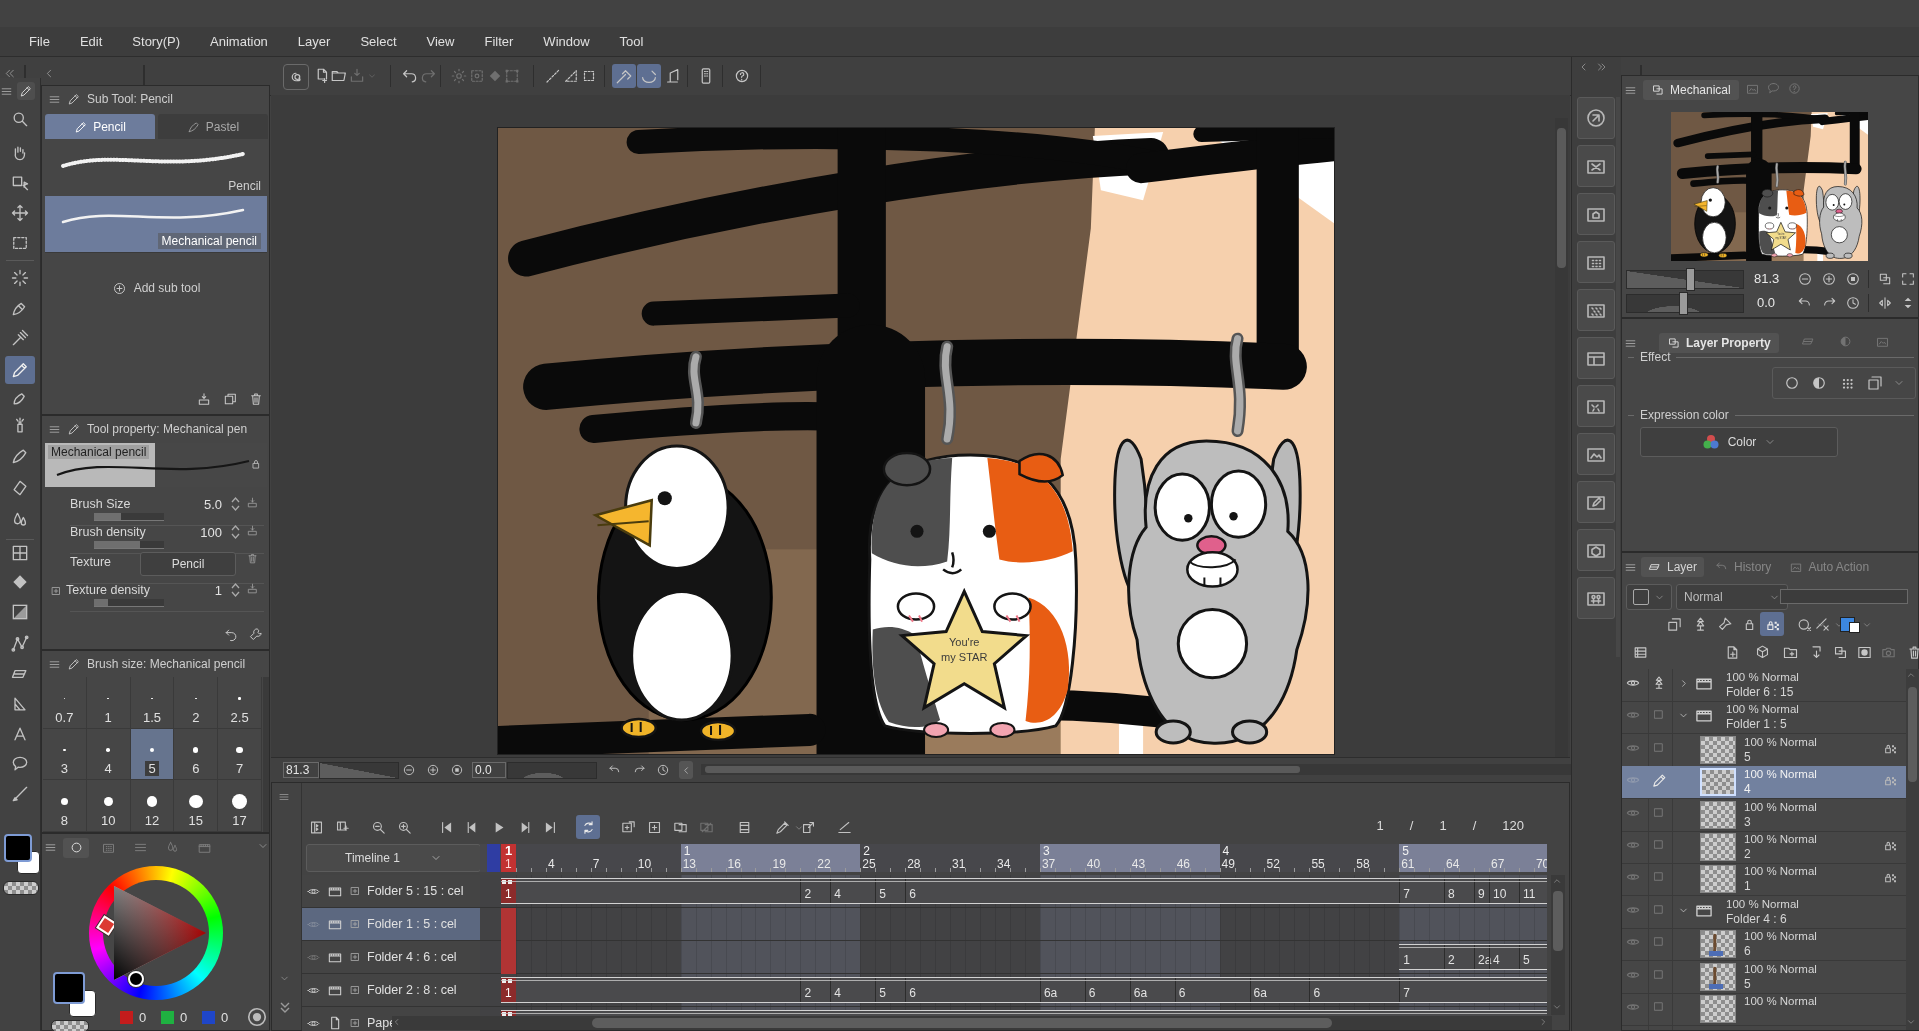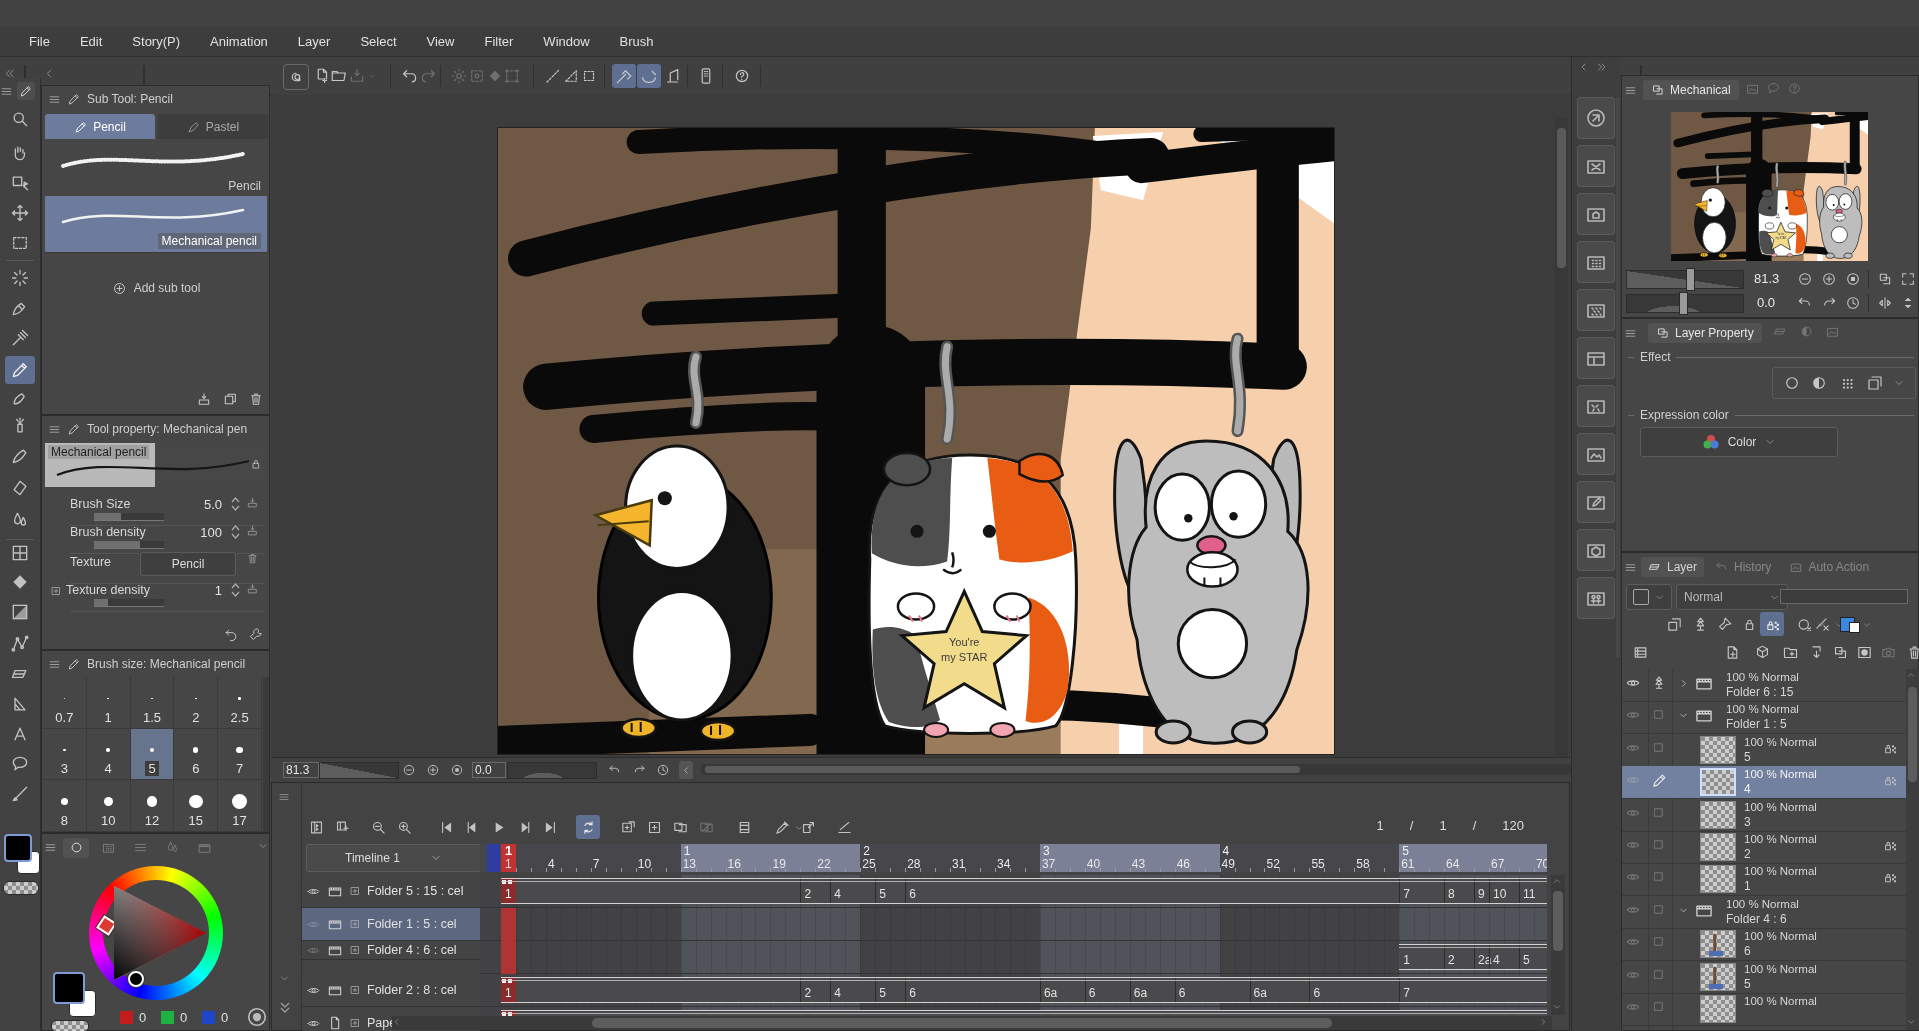--- a/index.html
+++ b/index.html
@@ -44,21 +44,21 @@
   <div id="menubar" class="abs">
       <div class="menuitem">File</div>
       <div class="menuitem">Edit</div>
       <div class="menuitem">Story(P)</div>
       <div class="menuitem">Animation</div>
       <div class="menuitem">Layer</div>
       <div class="menuitem">Select</div>
       <div class="menuitem">View</div>
       <div class="menuitem">Filter</div>
       <div class="menuitem">Window</div>
-      <div class="menuitem">Brush</div>
+      <div class="menuitem">Tool</div>
     </div>
   <div id="cmdbar" class="abs">
       <div style="position: absolute; left: 3px; top: 10px; width: 16px; height: 18px;"><span style="display: inline-flex; align-items: center; justify-content: center;">
           <svg viewBox="0 0 24 24" width="13" height="13">
             <path d="M12 6l-6 6 6 6M19 6l-6 6 6 6" fill="none" stroke="#9a9a9a" stroke-width="1.6" stroke-linecap="round" stroke-linejoin="round"></path>
           </svg>
         </span></div>
       <div style="position: absolute; left: 43px; top: 10px; width: 16px; height: 18px;"><span style="display: inline-flex; align-items: center; justify-content: center;">
           <svg viewBox="0 0 24 24" width="13" height="13">
             <path d="M14 6l-6 6 6 6" fill="none" stroke="#9a9a9a" stroke-width="1.6" stroke-linecap="round" stroke-linejoin="round"></path>
@@ -1424,21 +1424,21 @@
         </span>
         <div style="display: flex;">
           <span style="display: inline-flex; align-items: center; justify-content: center;">
             <svg viewBox="0 0 24 24" width="12" height="12">
               <path d="M5 5h14v14H5zM12 8.5v7M8.5 12h7" fill="none" stroke="#aaa" stroke-width="1.6" stroke-linecap="round" stroke-linejoin="round"></path>
             </svg>
           </span>
         </div>
         <span style="font-size: 12.5px; color: rgb(224, 224, 224); white-space: nowrap;">Folder 1 : 5 : cel</span>
       </div>
-      <div style="position: absolute; left: 30px; top: 158px; width: 178px; height: 19px; border-bottom: 1px solid rgb(51, 51, 51); background: rgb(68, 68, 68); display: flex; align-items: center; gap: 6px; padding-left: 4px; box-sizing: border-box;">
+      <div style="position: absolute; left: 30px; top: 158px; width: 178px; height: 33px; border-bottom: 1px solid rgb(51, 51, 51); background: rgb(68, 68, 68); display: flex; align-items: center; gap: 6px; padding-left: 4px; box-sizing: border-box;">
         <div style="display: flex; opacity: 0.35;">
           <span style="display: inline-flex; align-items: center; justify-content: center;">
             <svg viewBox="0 0 24 24" width="15" height="15">
               <path d="M3.5 12C6 7.8 18 7.8 20.5 12 18 16.2 6 16.2 3.5 12z" fill="none" stroke="#c9c9c9" stroke-width="1.6" stroke-linecap="round" stroke-linejoin="round"></path>
               <circle cx="12" cy="12" r="2.4" fill="none" stroke="#c9c9c9" stroke-width="1.6"></circle>
             </svg>
           </span>
         </div>
         <span style="display: inline-flex; align-items: center; justify-content: center;">
           <svg viewBox="0 0 24 24" width="16" height="16">
@@ -1815,21 +1815,21 @@
         <div class="ibtn" style="position: absolute; left: 271px; top: 0px; width: 21px; height: 21px;">
           <span style="display: inline-flex; align-items: center; justify-content: center;">
             <svg viewBox="0 0 24 24" width="16" height="16">
               <path d="M7 9h10l-5-5zM7 15h10l-5 5z" fill="#c6c6c6"></path>
             </svg>
           </span>
         </div>
       </div>
     </div>
   <div id="lproppanel" class="abs panel" style="left:1621px;top:318px;width:298px;height:234px;">
-      <div style="position: absolute; left: 2px; top: 2px; width: 292px; height: 24px; display: flex; align-items: center; gap: 11px;">
+      <div style="position: absolute; left: 2px; top: 12px; width: 292px; height: 24px; display: flex; align-items: center; gap: 22px; font-weight: bold;">
         <span style="display: inline-flex; align-items: center; justify-content: center;">
           <svg viewBox="0 0 24 24" width="13" height="13">
             <path d="M4 7h16M4 12h16M4 17h16" fill="none" stroke="#aaa" stroke-width="1.6" stroke-linecap="round" stroke-linejoin="round"></path>
           </svg>
         </span>
         <div style="display: flex; align-items: center; gap: 5px; background: rgb(82, 82, 82); padding: 3px 8px; border-radius: 3px;">
           <span style="display: inline-flex; align-items: center; justify-content: center;">
             <svg viewBox="0 0 24 24" width="14" height="14">
               <path d="M5 5h9v9H5zM10 10h9v9h-9" fill="none" stroke="#ddd" stroke-width="1.6" stroke-linecap="round" stroke-linejoin="round"></path>
             </svg>

